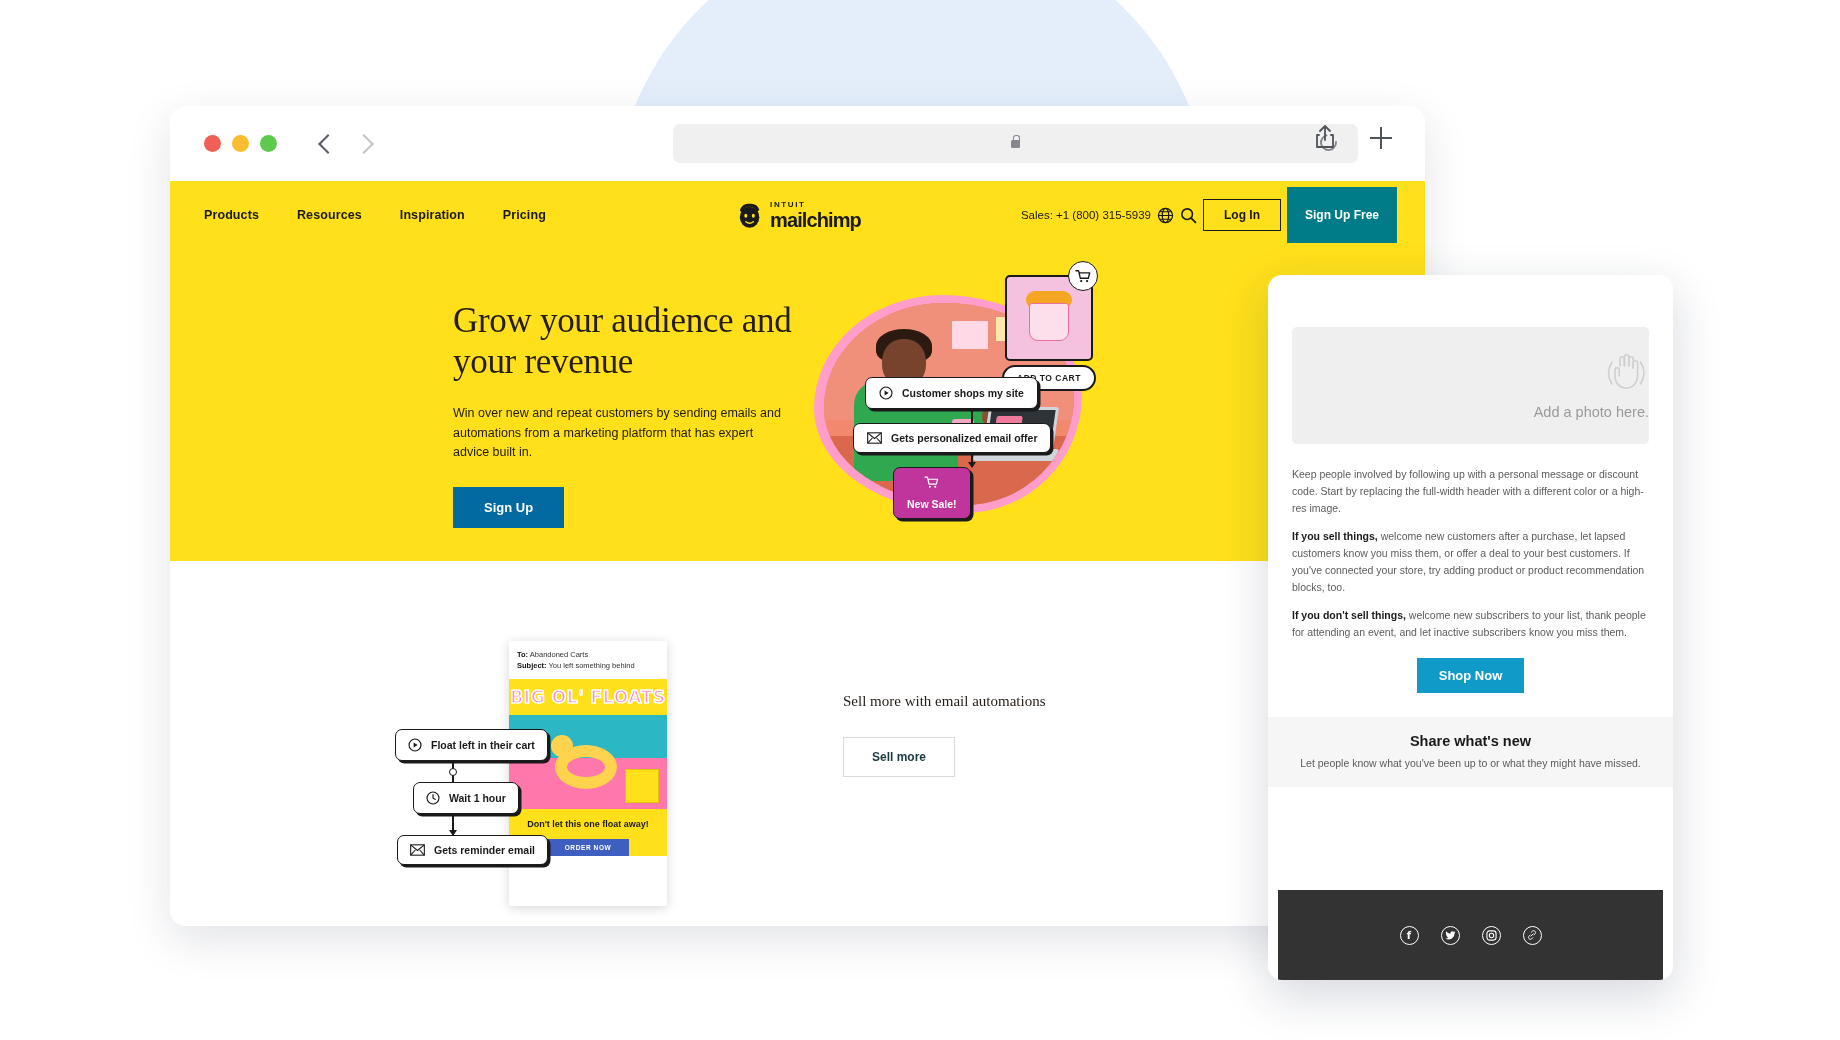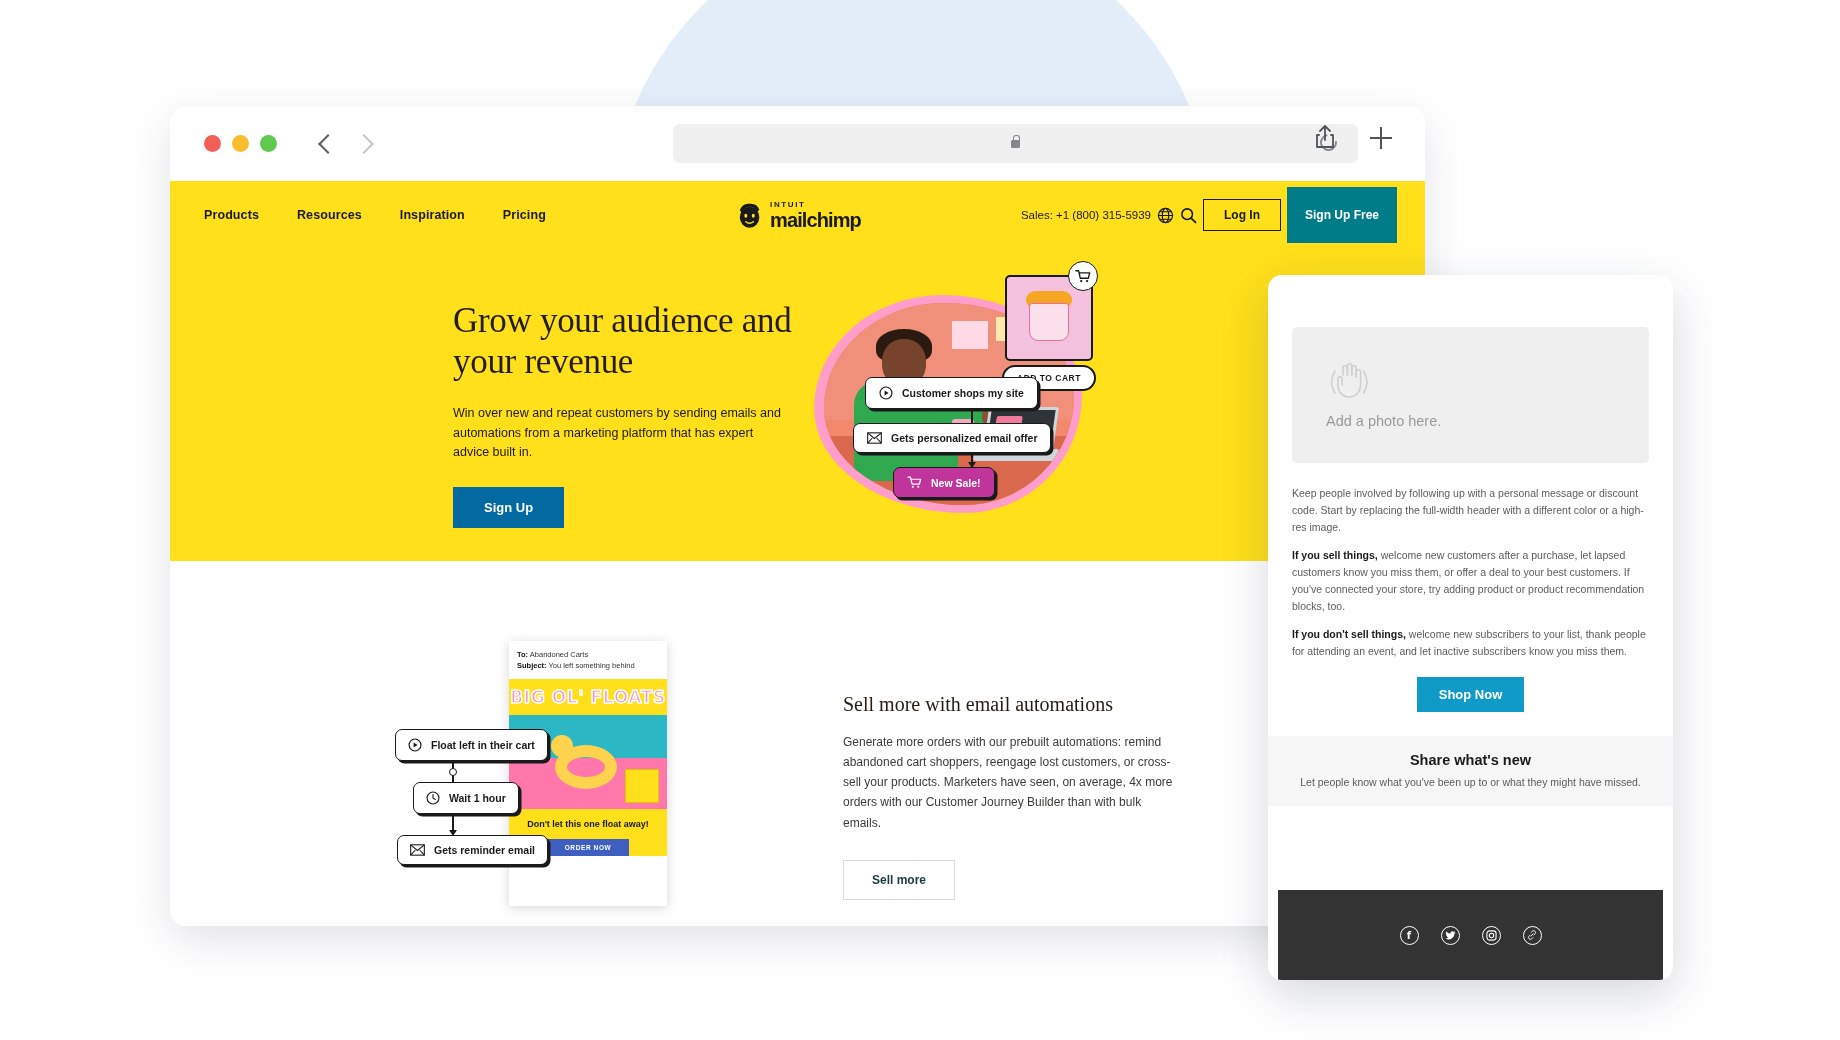--- a/index.html
+++ b/index.html
@@ -314,20 +314,21 @@
     box-shadow: 2.5px 2.5px 0 #1a1a1a;
     white-space: nowrap;
     cursor: pointer;
   }
   .pill-shops { left: 85px; top: 110px; }
   .pill-offer { left: 73px; top: 156px; }
   .pill-sale {
     left: 113px; top: 200px;
     background: #bf359b; color: #fff;
     border-color: #1a1a1a;
+    flex-direction: column;
   }
   .flow-line {
     position: absolute;
     width: 1.6px; background: #1a1a1a;
   }
   .fl-1 { left: 191px; top: 141px; height: 15px; }
   .fl-2 { left: 191px; top: 186px; height: 14px; }
   .fl-2::after {
     content: ""; position: absolute;
     left: -3.2px; bottom: -1px;
@@ -425,21 +426,21 @@
   .conn-arrow::after {
     content: ""; position: absolute; left: -3.4px; bottom: -1px;
     border-left: 4.2px solid transparent;
     border-right: 4.2px solid transparent;
     border-top: 6px solid #1a1a1a;
   }
 
   .lower-copy { width: 330px; margin-left: 118px; padding-top: 52px; }
   .lower-h2 {
     font-family: "Liberation Serif", serif;
-    font-size: 20px; color: #241c15; font-weight: 400;
+    font-size: 15px; color: #241c15; font-weight: 400;
   }
   .lower-p {
     margin-top: 16px;
     font-size: 12px; line-height: 1.68; color: #3c3b39;
   }
   .btn-sellmore {
     margin-top: 27px;
     background: #fff;
     border: 1.4px solid #d8dbdd;
     padding: 12px 28px;
@@ -460,25 +461,25 @@
   }
   .panel-inner { padding: 26px 24px 0; flex: 1; }
   .panel-h1 {
     text-align: center;
     font-size: 25px; font-weight: 700;
     color: #1a1a1a; line-height: 1.32;
     letter-spacing: -.3px;
   }
   .photo-drop {
     margin-top: 26px;
-    height: 136px;
+    height: 117px;
     background: #efefef;
     border-radius: 5px;
     display: flex; flex-direction: column;
-    align-items: flex-start; justify-content: center;
+    align-items: flex-end; justify-content: center;
     gap: 10px; cursor: pointer; padding-left: 34px;
   }
   .hand-icon { width: 46px; height: 42px; }
   .drop-text { font-size: 14.5px; color: #9a9a9a; }
   .panel-body { margin-top: 22px; }
   .panel-p {
     font-size: 10.5px; line-height: 1.62; color: #5c5c5c;
     margin-bottom: 11px;
   }
   .panel-p b { color: #1a1a1a; }
@@ -700,21 +701,20 @@
                   <rect x="0.8" y="0.8" width="16.4" height="12.4" fill="none" stroke="#1a1a1a" stroke-width="1.3"></rect>
                   <path d="M0.8 0.8 L9 7.6 L17.2 0.8 M0.8 13.2 L6.4 7 M17.2 13.2 L11.6 7" fill="none" stroke="#1a1a1a" stroke-width="1.3"></path>
                 </svg>
                 <span>Gets reminder email</span>
               </div>
             </div>
           </div>
 
           <div class="lower-copy">
             <h2 class="lower-h2">Sell more with email automations</h2>
-            <p class="lower-p">Generate more orders with our prebuilt automations: remind abandoned cart shoppers, reengage lost customers, or cross-sell your products. Marketers have seen, on average, 4x more orders with our Customer Journey Builder than with bulk emails.</p>
             <button class="btn-sellmore">Sell more</button>
           </div>
         </div>
       </div>
     </div>
   </div>
 
   <div class="panel">
     <div class="panel-inner">
 

